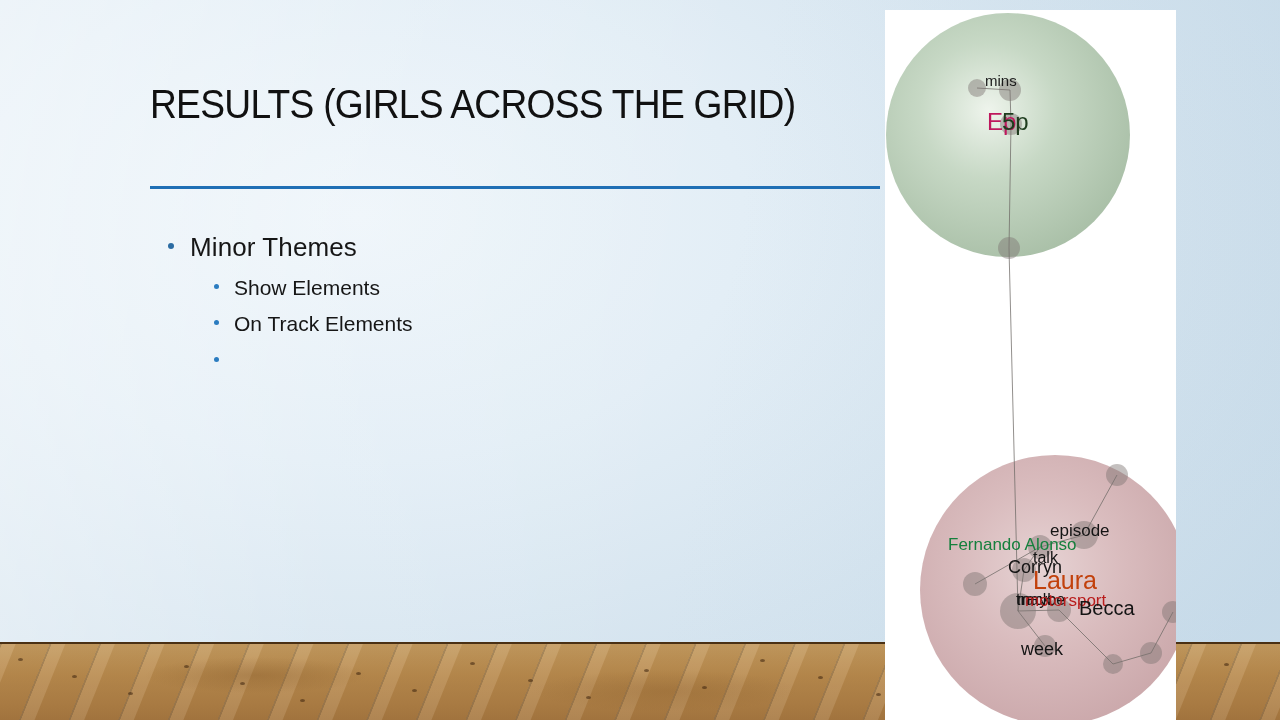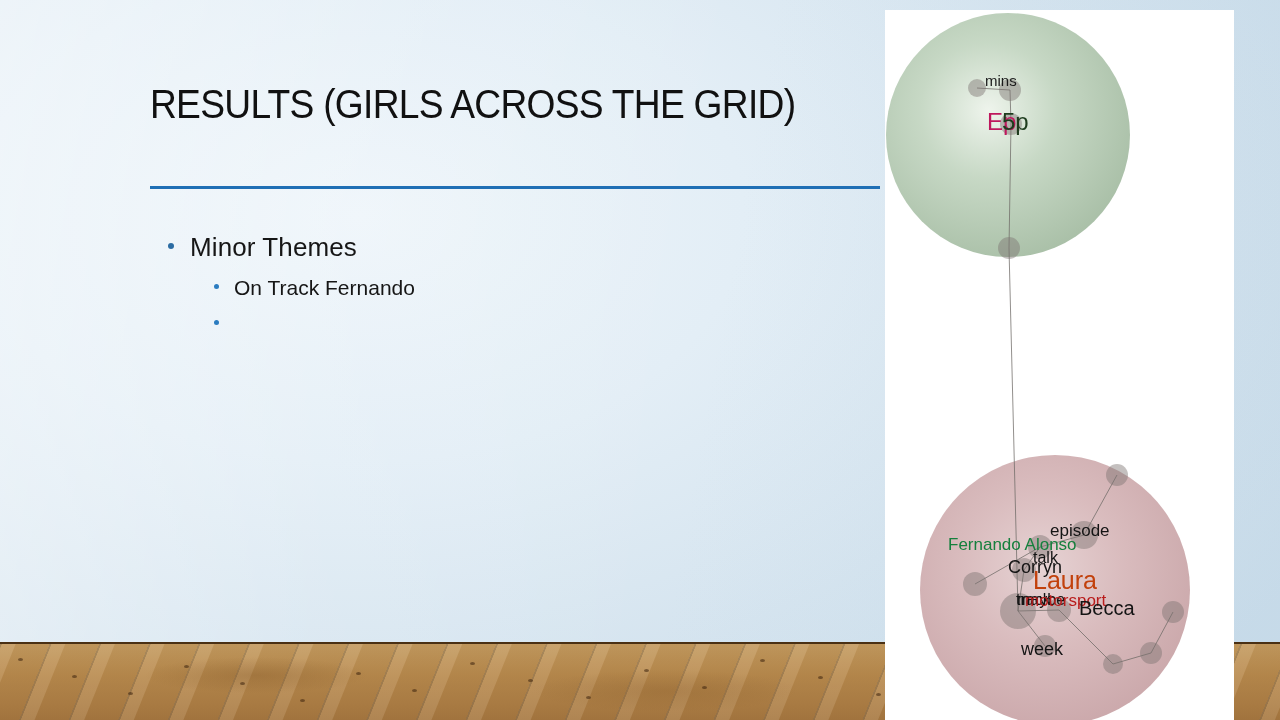--- a/index.html
+++ b/index.html
@@ -76,21 +76,21 @@
   #floor .grain{
     position:absolute;inset:0;
     background:
       radial-gradient(ellipse 160px 26px at 20% 40%, rgba(120,78,34,0.28), rgba(0,0,0,0) 70%),
       radial-gradient(ellipse 190px 30px at 52% 60%, rgba(130,86,38,0.25), rgba(0,0,0,0) 70%),
       radial-gradient(ellipse 150px 24px at 80% 35%, rgba(110,70,30,0.25), rgba(0,0,0,0) 70%);
   }
 
   
   #graph-panel{
-    position:absolute;left:885px;top:10px;width:349px;height:710px;
+    position:absolute;left:885px;top:10px;width:291px;height:710px;
     background:#ffffff;overflow:hidden;
   }
   #graph-svg{position:absolute;left:0;top:0;}
 
   .cl-label{
     position:absolute;
     font-family:"Liberation Sans",sans-serif;
     color:#141414;
     white-space:nowrap;
     line-height:1;
@@ -107,21 +107,25 @@
   <div id="title-rule"></div>
 
   <div id="body-list">
     <div class="b1">
       <span class="dot"></span>
       <span>Minor Themes</span>
     </div>
     <div class="sub">
       <div class="b2">
         <span class="dot"></span>
-        <span>On Track Fernando</span>
+        <span>Show Elements</span>
+      </div>
+      <div class="b2">
+        <span class="dot"></span>
+        <span>On Track Elements</span>
       </div>
       <div class="b2">
         <span class="dot"></span>
       </div>
     </div>
   </div>
 
   <div id="floor">
     <div class="grain"></div>
   <div class="knot" style="left: 18px; top: 14px;"></div>

